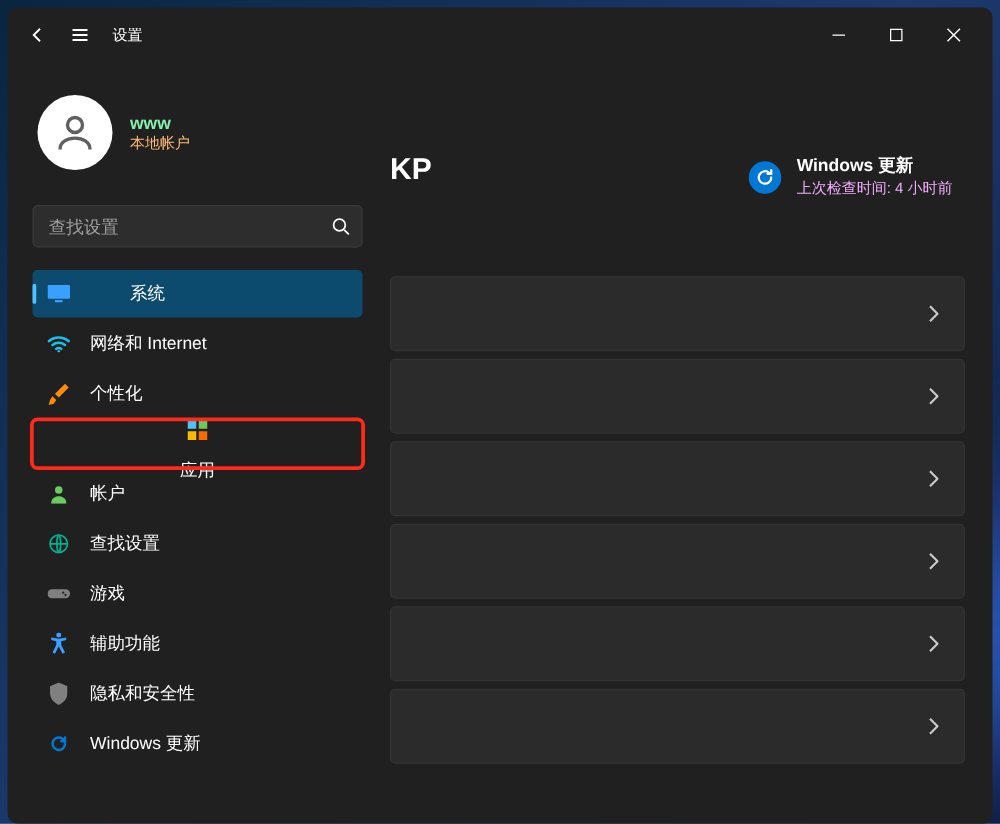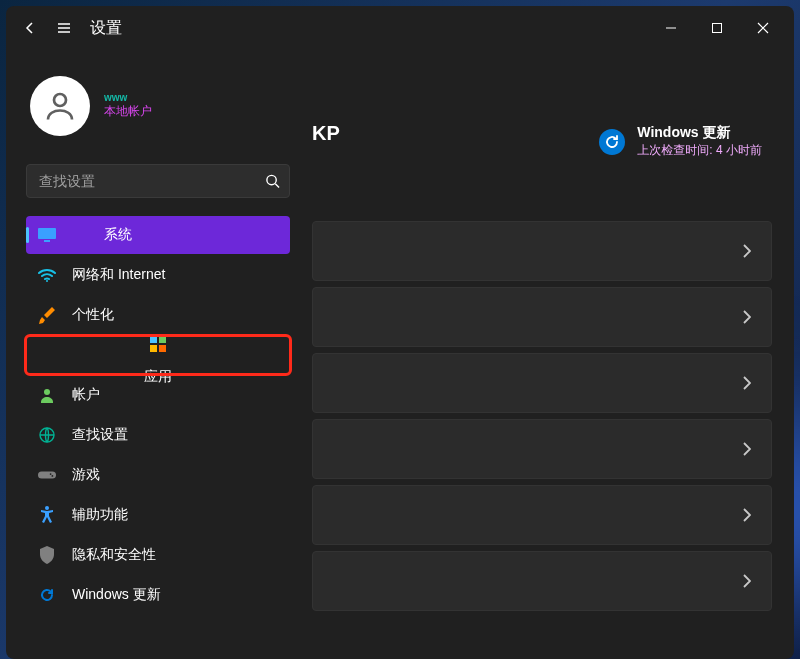--- a/index.html
+++ b/index.html
@@ -39,62 +39,62 @@
       display: flex;
       align-items: center;
       padding: 0 8px;
       flex-shrink: 0;
     }
     .title-left { display: flex; align-items: center; gap: 18px; padding-left: 8px; }
     .ctrl-btn { width: 46px; height: 32px; display:flex; align-items:center; justify-content:center; color:#ffffff; }
     .window-controls { margin-left:auto; display:flex; }
     .window-controls .ctrl-btn { width: 46px; height: 32px; }
 
-    .app-title { font-size: 16px; color: #ffffff; }
+    .app-title { font-size: 12px; color: #ffffff; }
 
     .body { display:flex; flex:1; min-height:0; }
     .sidebar { width: 300px; padding: 12px 16px 0 20px; display:flex; flex-direction:column; flex-shrink:0; }
 
     .profile { display:flex; align-items:center; gap: 14px; padding: 14px 4px 24px; }
     .avatar {
       width: 60px; height:60px; border-radius:50%; background:#ffffff; display:flex; align-items:center; justify-content:center;
     }
     .avatar svg { width: 36px; height:36px; stroke:#606060; }
-    .profile-text .name { font-size:10px; font-weight:600; color:#14b8a6; }
-    .profile-text .sub { font-size:12px; color:#d946ef; }
+    .profile-text .name { font-size:14px; font-weight:600; color:#86efac; }
+    .profile-text .sub { font-size:12px; color:#fdba74; }
 
     .search {
       position: relative; margin: 4px 0 18px;
     }
     .search input {
       width: 100%; height: 34px; background:#2d2d2d; border:1px solid #3a3a3a; border-radius:4px;
       color:#0ea5e9; padding:0 36px 0 12px; font-size:14px; outline:none;
     }
     .search input::placeholder { color:#a0a0a0; }
     .search .search-ico { position:absolute; right:10px; top:50%; transform:translateY(-50%); color:#fff; }
 
     .nav { display:flex; flex-direction:column; gap: 2px; }
     .nav-item {
       display:flex; align-items:center; gap:16px; height:38px; padding:0 12px; border-radius:4px;
       font-size:14px; color:#ffffff; position:relative;
     }
-    .nav-item.active { background:#6d28d9;gap:48px; }
+    .nav-item.active { background:#0c4a6e;gap:48px; }
     .nav-item.active::before {
       content:""; position:absolute; left:0; top:11px; bottom:11px; width:3px; background:#4cc2ff; border-radius:2px;
     }
     .nav-item.highlighted {
       outline: 3px solid #ff2a1a;
       outline-offset: -1px;
       flex-direction: column;
     }
     .nav-ico { width:18px; height:18px; display:flex; align-items:center; justify-content:center; font-size:16px; }
 
     .main { flex:1; padding: 24px 22px 0 0; min-width:0; display:flex; flex-direction:column; }
     .main-header { display:flex; align-items:flex-start; padding: 48px 0 0 6px; }
-    .main-title { font-size:20px; font-weight:600; }
+    .main-title { font-size:24px; font-weight:600; }
     .update-card { margin-left:auto; display:flex; align-items:center; gap:12px; padding: 2px 10px 2px 0; }
     .update-ico {
       width:26px; height:26px; border-radius:50%; background:#0078d4; display:flex; align-items:center; justify-content:center;
     }
     .update-ico svg { width:16px; height:16px; stroke:#fff; fill:none; }
     .update-text .ut-title { font-size:14px; font-weight:600; }
     .update-text .ut-sub { font-size:12px; color:#f0abfc; }
 
     .cards { margin-top: 60px; display:flex; flex-direction:column; gap: 6px; padding-left:6px; }
     .card {

